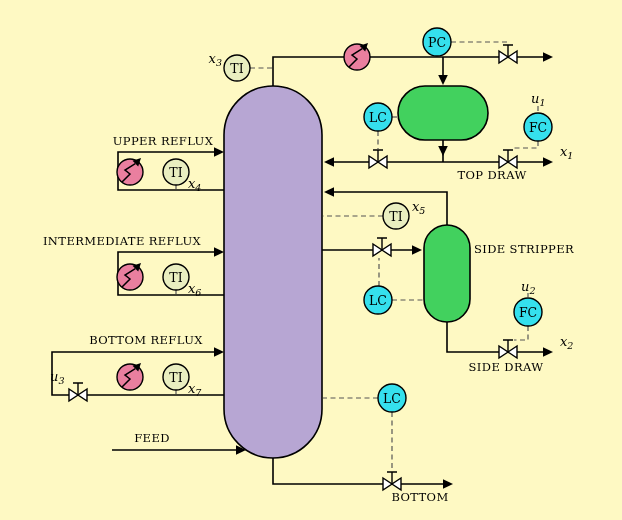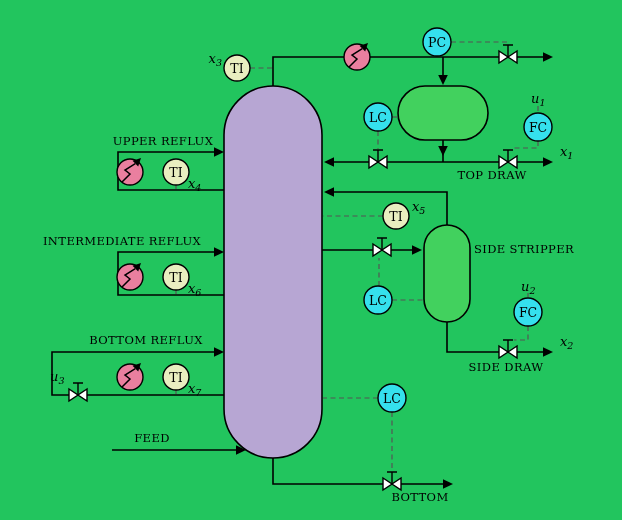--- a/index.html
+++ b/index.html
@@ -1,16 +1,16 @@
 <!DOCTYPE html>
 <html style="--column-fill: #b7a6d3; --vessel-fill: #42d15e; --controller-fill: #35e0ed; --indicator-fill: #e9eec0; --exchanger-fill: #ea7f9f; --line-color: #000000; --signal-color: #555555;"><head>
 <meta charset="utf-8">
 <style>
   html,body{margin:0;padding:0;background:#ffffff;}
-  .stage{width:622px;height:520px;position:relative;background:#22c55e;}
+  .stage{width:622px;height:520px;position:relative;background:#fef9c3;}
   svg{display:block;}
   .pline{fill:none;stroke:var(--line-color,#000);stroke-width:1.6;}
   .sline{fill:none;stroke:var(--signal-color,#555);stroke-width:1.2;stroke-dasharray:5 3.5;}
   .arrow{fill:var(--line-color,#000);stroke:none;}
   .col{fill:var(--column-fill,#b7a6d3);stroke:#000;stroke-width:1.6;}
   .grn{fill:var(--vessel-fill,#42d15e);stroke:#000;stroke-width:1.6;}
   .ctrl{fill:var(--controller-fill,#35e0ed);stroke:#000;stroke-width:1.4;}
   .ind{fill:var(--indicator-fill,#e9eec0);stroke:#000;stroke-width:1.4;}
   .hxc{fill:var(--exchanger-fill,#ea7f9f);stroke:#000;stroke-width:1.4;}
   .vlv{fill:#ffffff;stroke:#000;stroke-width:1.4;}

